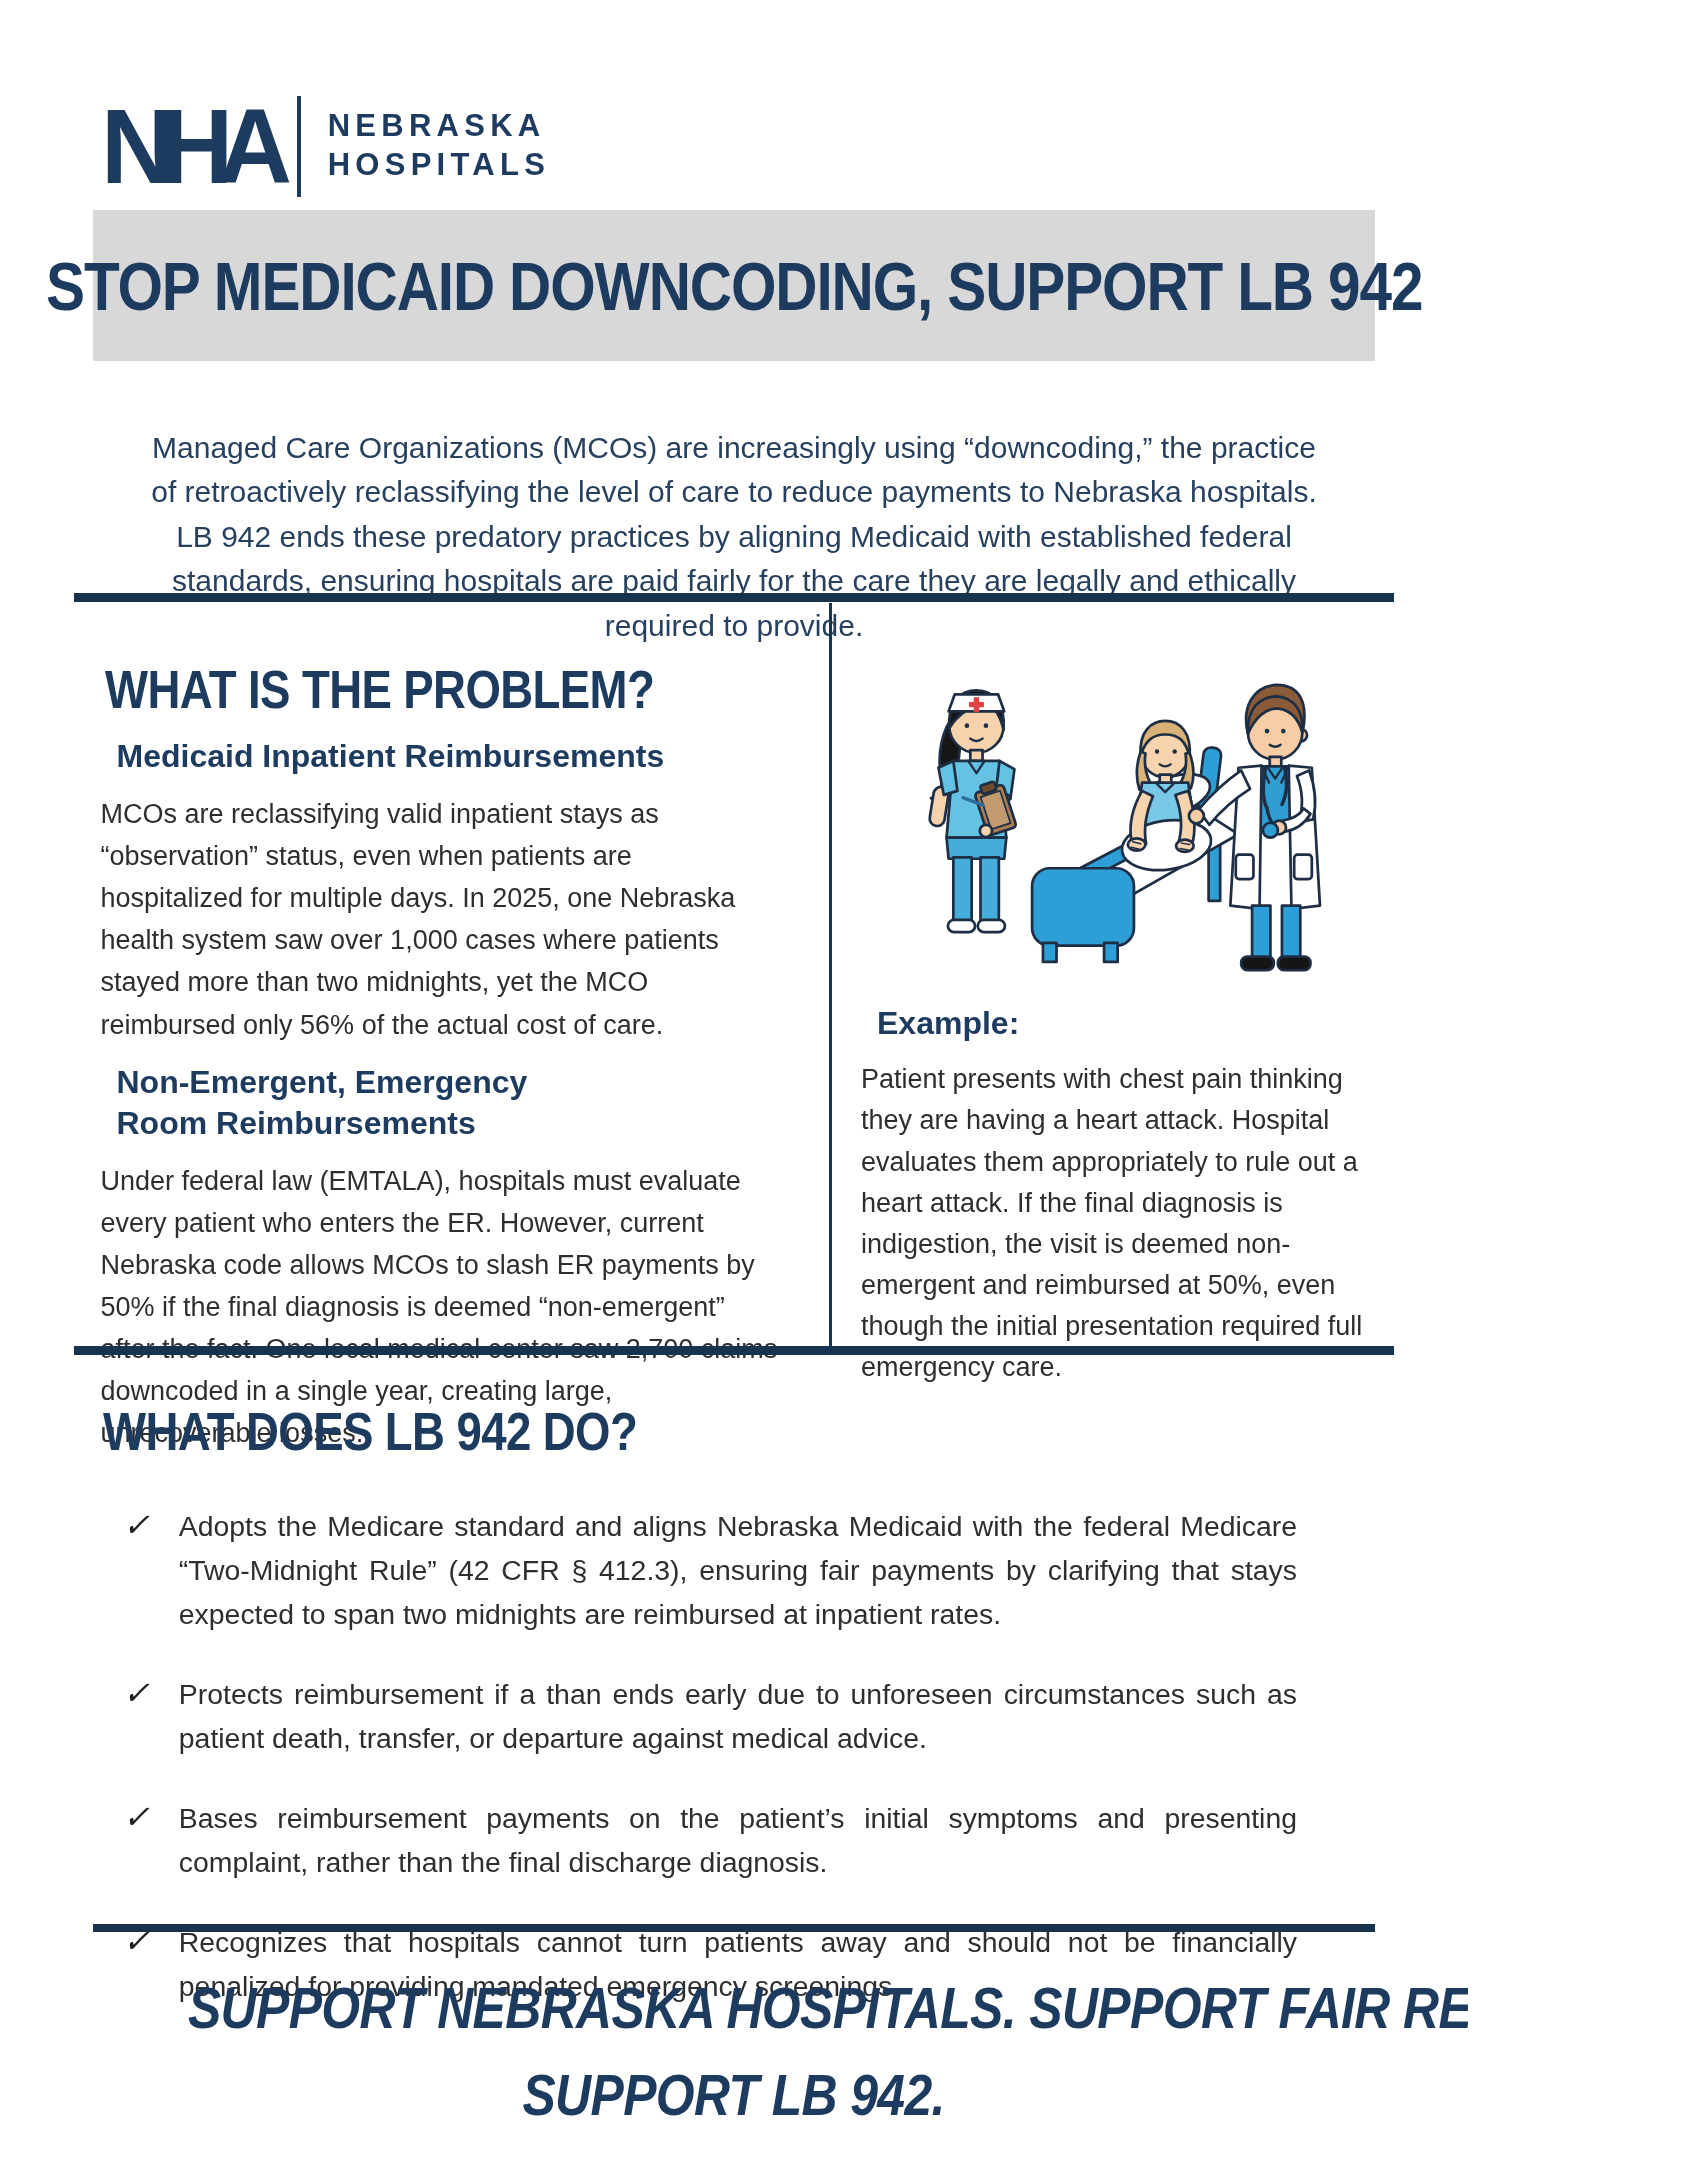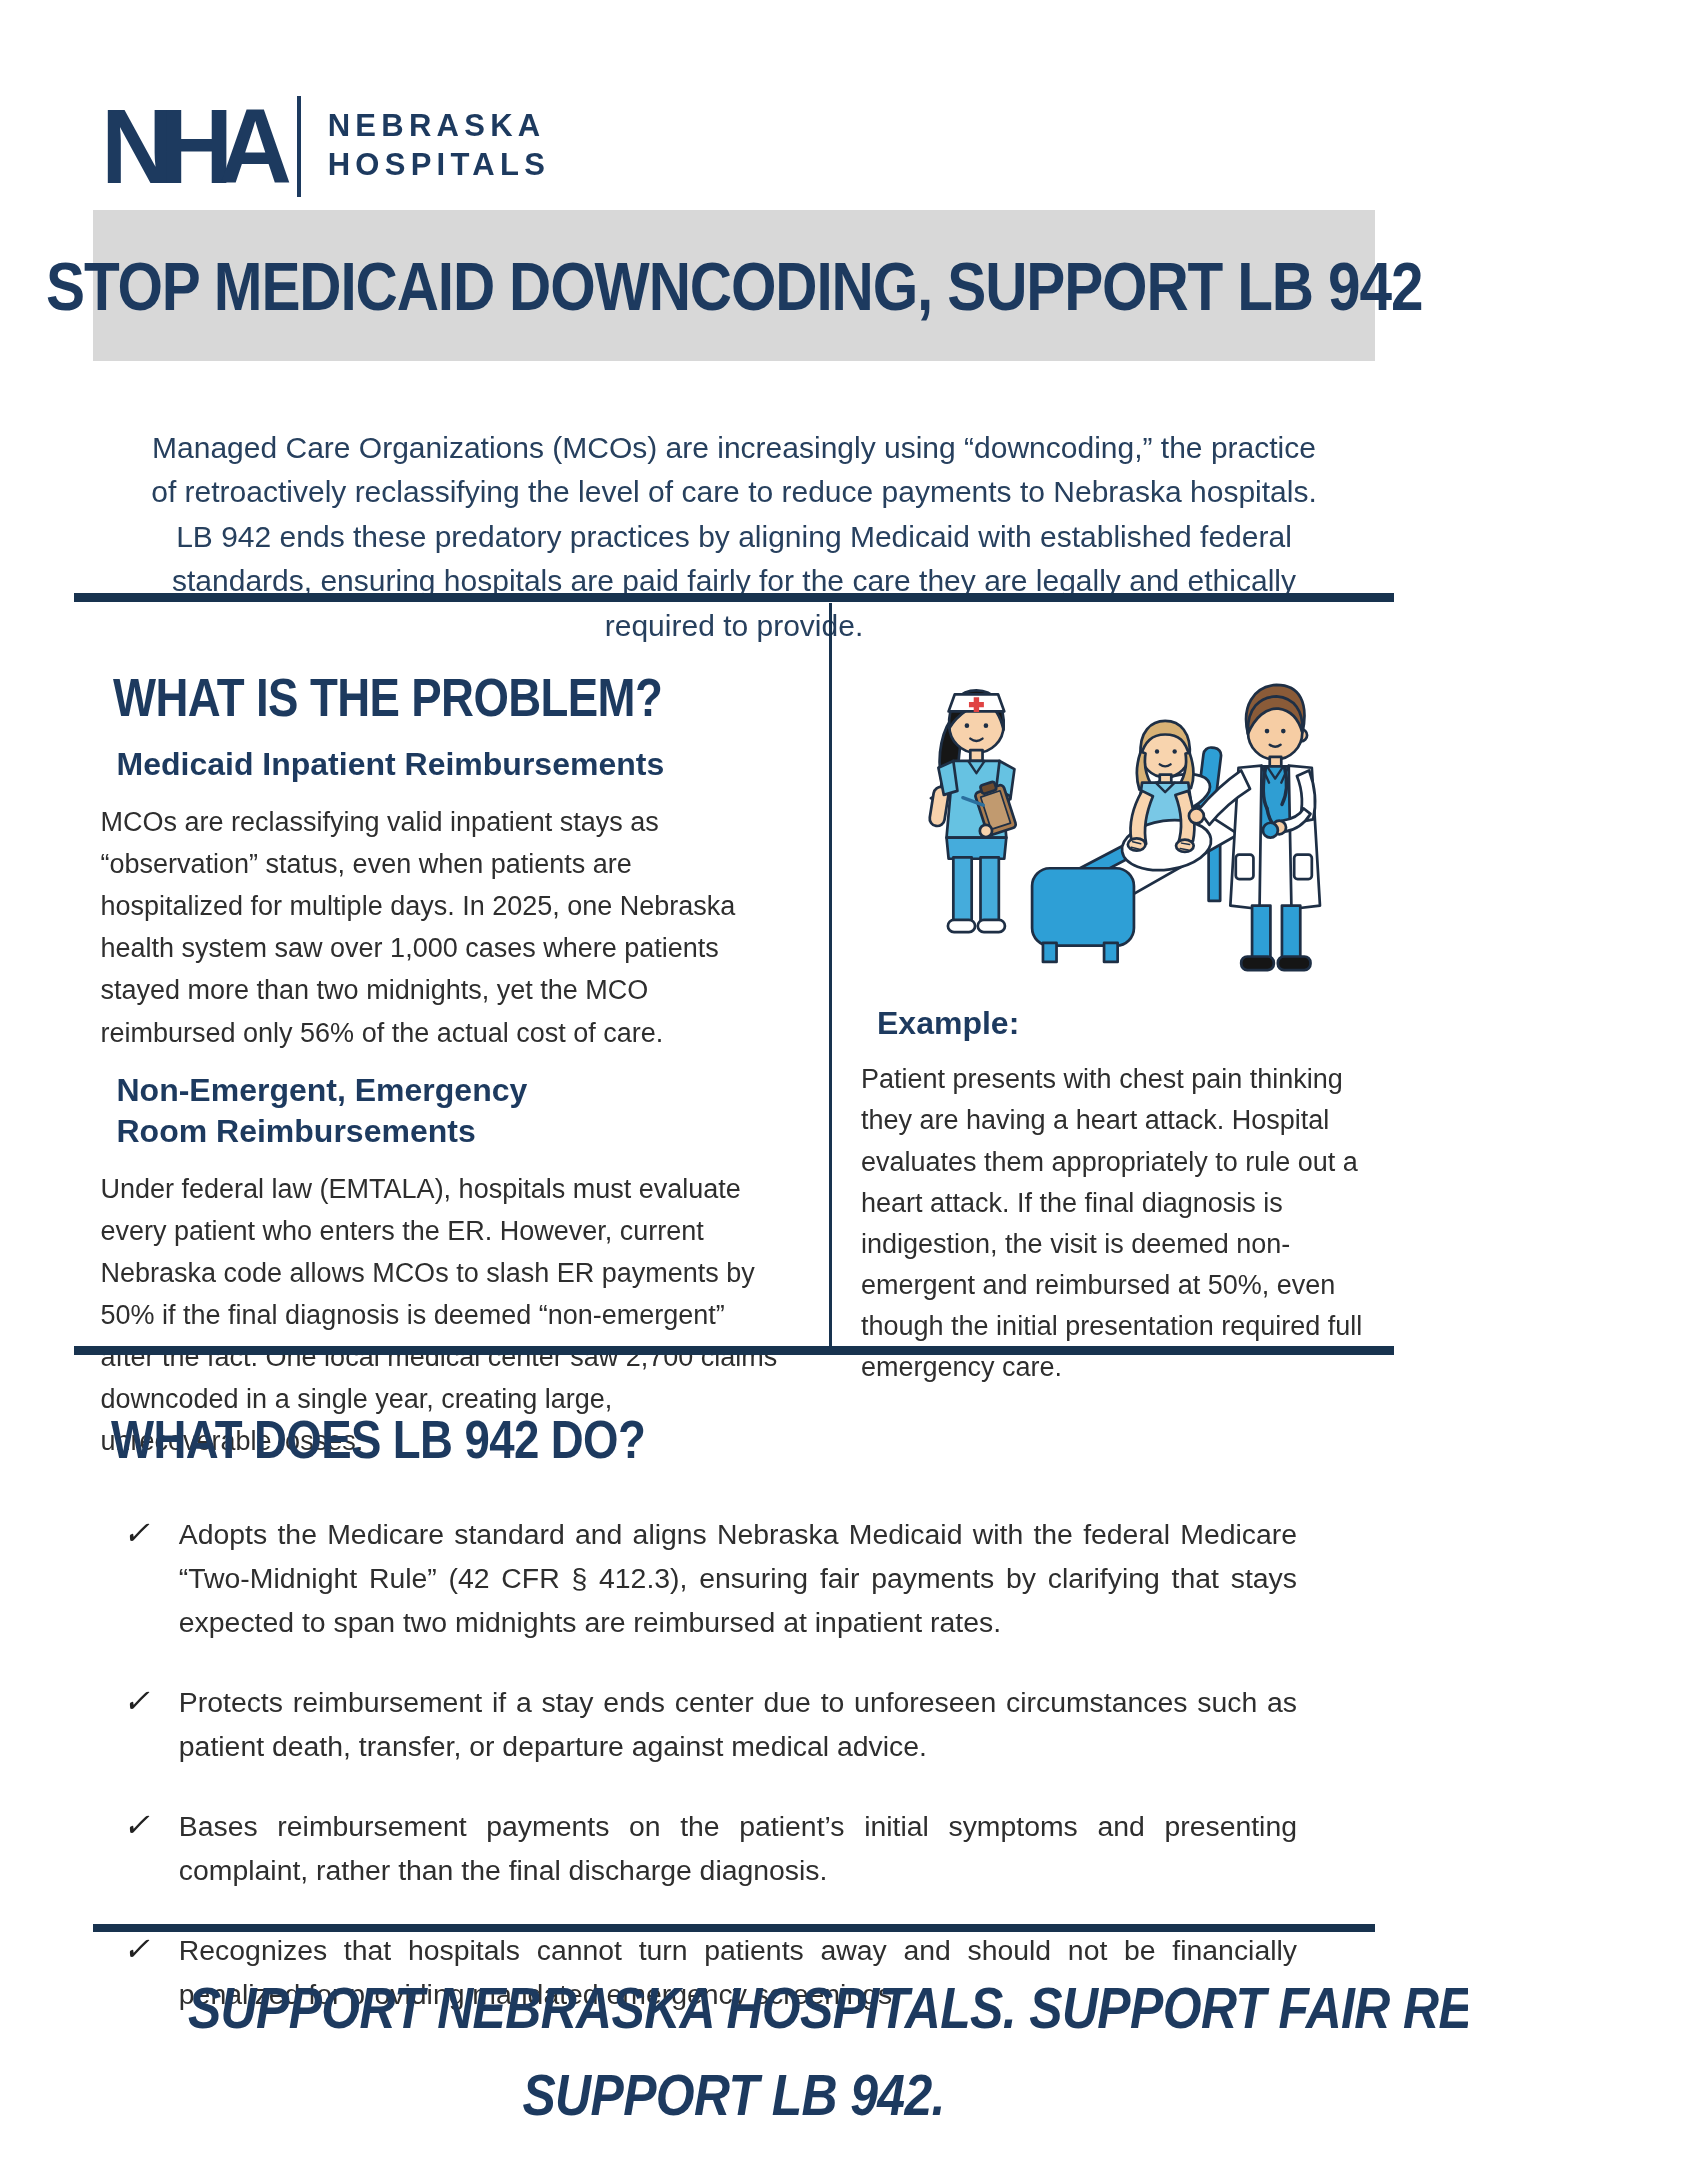--- a/index.html
+++ b/index.html
@@ -31,21 +31,21 @@
   
   .rule { position:absolute; left:74px; right:74px; height:9.3px; background:#18334f; }
   .rule-1 { top:593px; }
   .rule-2 { top:1346px; }
   .rule-3 { top:1924px; height:8px; left:93px; right:93px; }
   
   .columns { position:absolute; top:603px; left:74px; right:74px; height:744px; display:flex; }
   .col-left  { width:758px; box-sizing:border-box; padding:52px 52px 0 26.5px; }
   .vdiv { width:2.6px; background:#18334f; }
   .col-right { flex:1; box-sizing:border-box; padding:26.5px 17px 0 29px; }
-  h2.sec { margin:12px; font-size:53px; font-weight:800; color:#1d3a5f; letter-spacing:-0.7px; }
+  h2.sec { margin:4px; font-size:53px; font-weight:800; color:#1d3a5f; letter-spacing:-0.7px; }
   h3.sub { margin:16px; font-size:32px; font-weight:700; color:#1d3a5f; line-height:1.28; }
   .mt-a { margin-top:38px; }
   .mt-b { margin-top:41px; }
   p.body { margin:9.3px 0 0 0; font-size:27px; line-height:1.56; color:#2e2e2e; }
   .example-head { margin-top:22.5px; }
   .col-right p.body { line-height:1.52; }
   
   .illus { display:block; margin:0 auto; }
   
   .lb942 { position:absolute; top:1397px; left:99px; right:171px; }
@@ -195,21 +195,21 @@
 
   <div class="lb942">
     <h2 class="sec"><span class="cond">WHAT DOES LB 942 DO?</span></h2>
     <ul class="bullets">
       <li>
         <span class="check">✓</span>
         <span class="btxt">Adopts the Medicare standard and aligns Nebraska Medicaid with the federal Medicare “Two-Midnight Rule” (42 CFR § 412.3), ensuring fair payments by clarifying that stays expected to span two midnights are reimbursed at inpatient rates.</span>
       </li>
       <li>
         <span class="check">✓</span>
-        <span class="btxt">Protects reimbursement if a stay ends center due to unforeseen circumstances such as patient death, transfer, or departure against medical advice.</span>
+        <span class="btxt">Protects reimbursement if a than ends early due to unforeseen circumstances such as patient death, transfer, or departure against medical advice.</span>
       </li>
       <li>
         <span class="check">✓</span>
         <span class="btxt">Bases reimbursement payments on the patient’s initial symptoms and presenting complaint, rather than the final discharge diagnosis.</span>
       </li>
       <li>
         <span class="check">✓</span>
         <span class="btxt">Recognizes that hospitals cannot turn patients away and should not be financially penalized for providing mandated emergency screenings.</span>
       </li>
     </ul>

